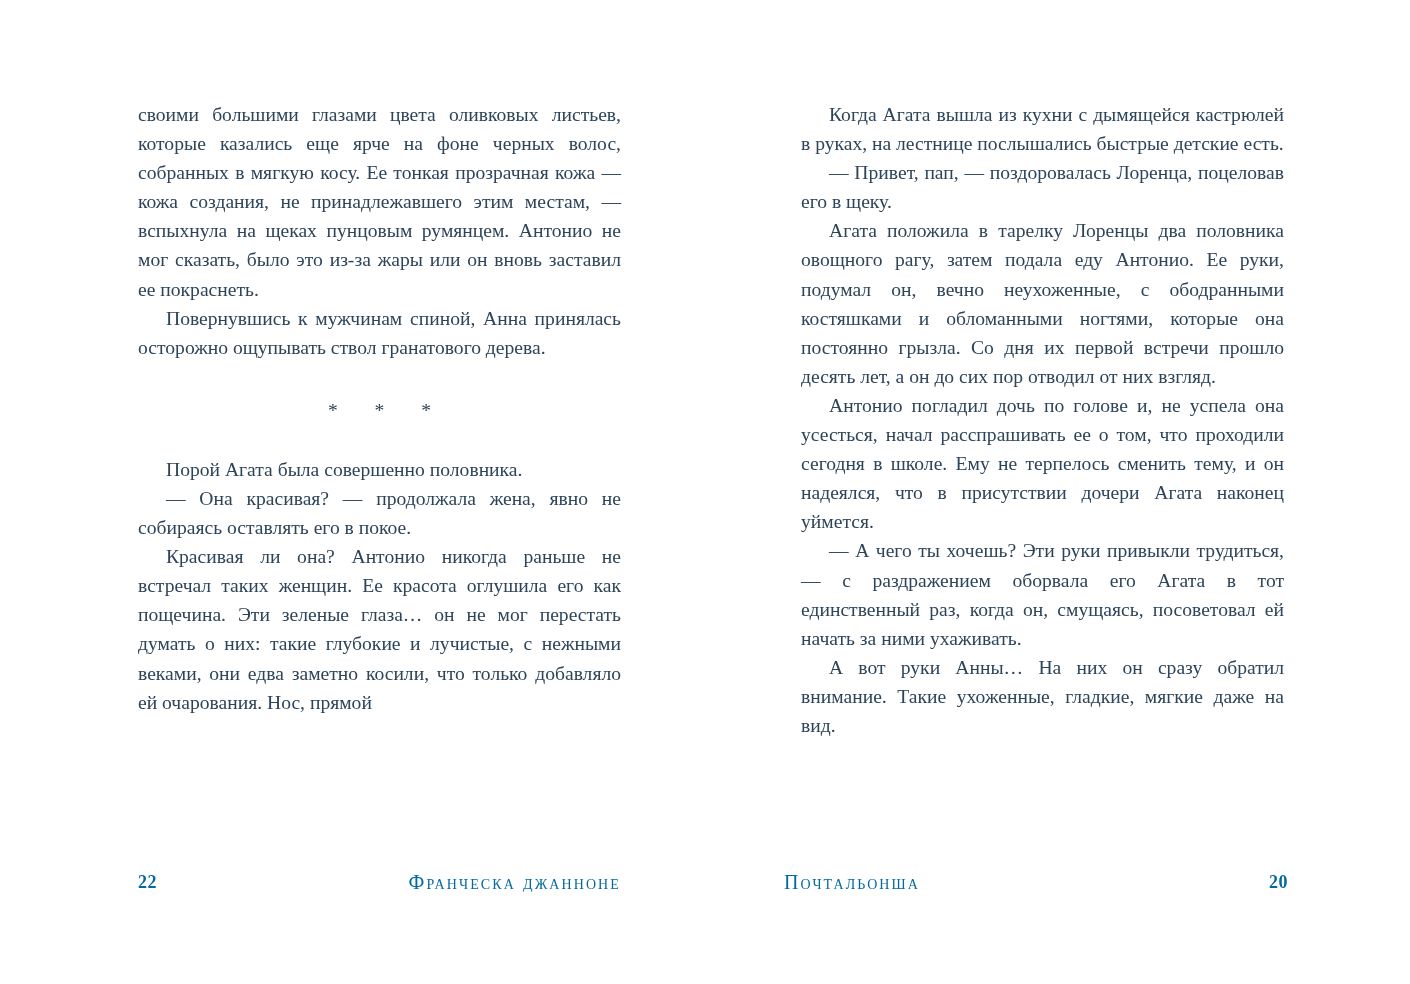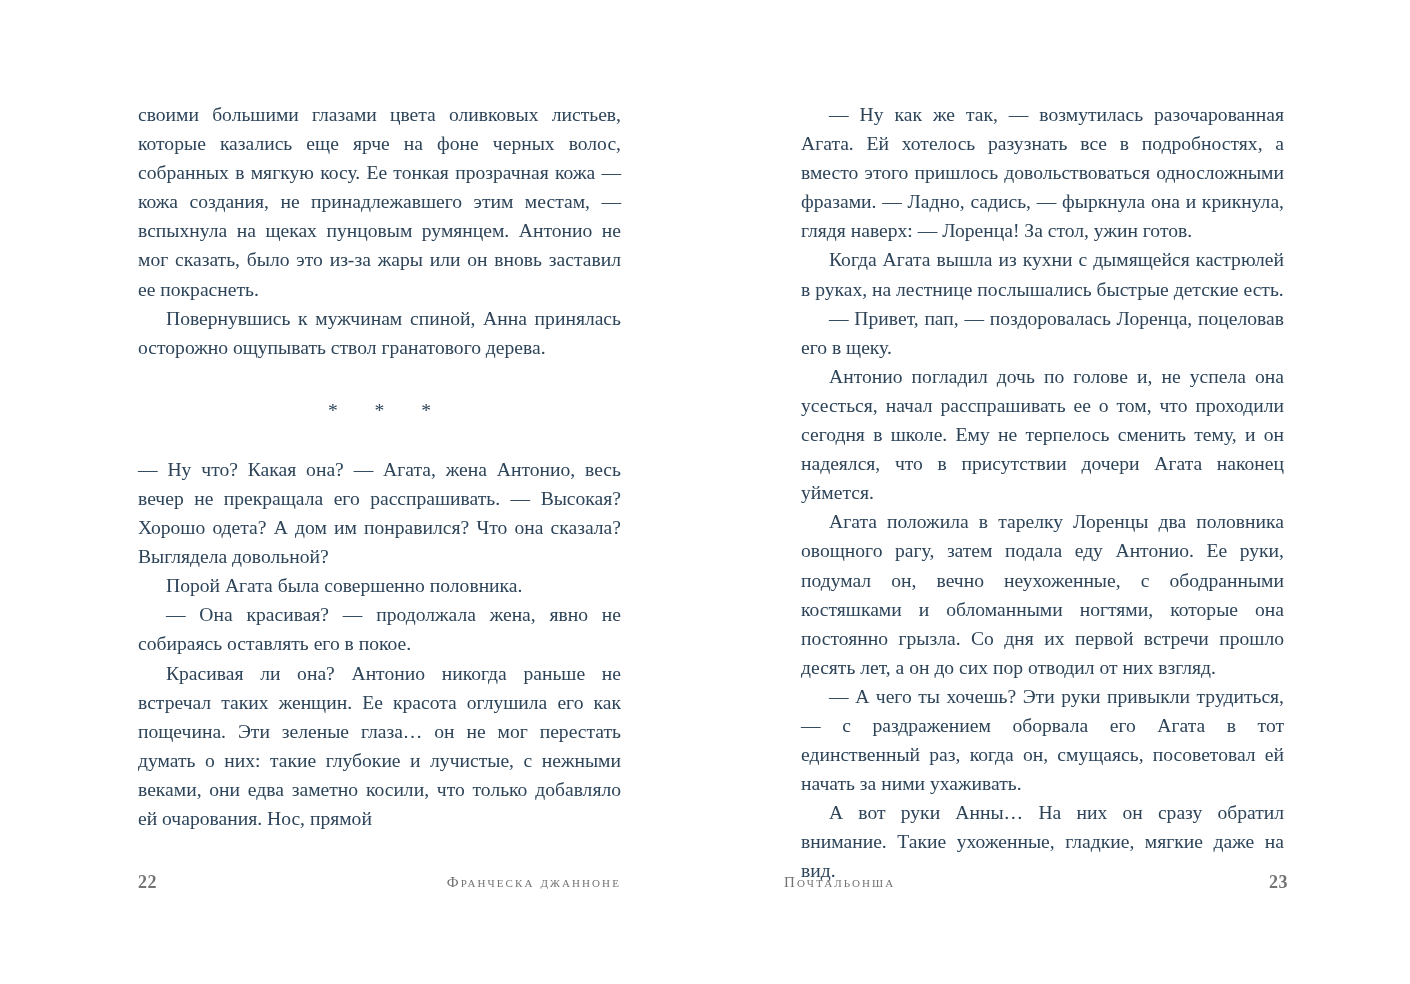--- a/index.html
+++ b/index.html
@@ -79,32 +79,32 @@
 
   .footer {
     position: absolute;
     left: 0;
     right: 0;
     bottom: 0;
     height: 24px;
     display: flex;
     align-items: center;
     justify-content: space-between;
-    color: #737373;
+    color: #0369a1;
   }
   .page-left  .footer { bottom: 90px; }
   .page-right .footer { bottom: 90px; }
 
   .folio {
     font-size: 18px;
     font-weight: bold;
     letter-spacing: 0.5px;
   }
   .runhead {
-    font-size: 15px;
+    font-size: 20px;
     letter-spacing: 2.1px;
     font-variant: small-caps;
     text-transform: lowercase;
   }
   .runhead::first-letter { text-transform: uppercase; }
 </style>
 </head>
 <body>
 
 <div class="spread">
@@ -113,21 +113,20 @@
     <div class="page-inner">
       <div class="textblock">
 
         <p class="noindent">своими большими глазами цвета оливковых листьев, которые казались еще ярче на фоне черных волос, собранных в мягкую косу. Ее тонкая прозрачная кожа — кожа создания, не принадлежавшего этим местам, — вспыхнула на щеках пунцовым румянцем. Антонио не мог сказать, было это из-за жары или он вновь заставил ее покраснеть.</p>
 
         <p>Повернувшись к мужчинам спиной, Анна принялась осторожно ощупывать ствол гранатового дерева.</p>
 
 
         <div class="sep">*  *  *</div>
 
-        <p class="flush">— Ну что? Какая она? — Агата, жена Антонио, весь вечер не прекращала его расспрашивать. — Высокая? Хорошо одета? А дом им понравился? Что она сказала? Выглядела довольной?</p>
 
 
 
         <p>Порой Агата была совершенно половника.</p>
 
         <p>— Она красивая? — продолжала жена, явно не собираясь оставлять его в покое.</p>
 
         <p>Красивая ли она? Антонио никогда раньше не встречал таких женщин. Ее красота оглушила его как пощечина. Эти зеленые глаза… он не мог перестать думать о них: такие глубокие и лучистые, с нежными веками, они едва заметно косили, что только добавляло ей очарования. Нос, прямой</p>
 
       </div>
@@ -139,36 +138,35 @@
     </div>
   </div>
 
   <div class="gutter"></div>
 
   <div class="page page-right">
     <div class="page-inner" style="left:96px;">
       <div class="textblock">
 
 
-        <p>— Ну как же так, — возмутилась разочарованная Агата. Ей хотелось разузнать все в подробностях, а вместо этого пришлось довольствоваться односложными фразами. — Ладно, садись, — фыркнула она и крикнула, глядя наверх: — Лоренца! За стол, ужин готов.</p>
 
         <p>Когда Агата вышла из кухни с дымящейся кастрюлей в руках, на лестнице послышались быстрые детские есть.</p>
 
         <p>— Привет, пап, — поздоровалась Лоренца, поцеловав его в щеку.</p>
 
+        <p>Агата положила в тарелку Лоренцы два половника овощного рагу, затем подала еду Антонио. Ее руки, подумал он, вечно неухоженные, с ободранными костяшками и обломанными ногтями, которые она постоянно грызла. Со дня их первой встречи прошло десять лет, а он до сих пор отводил от них взгляд.</p>
+
         <p>Антонио погладил дочь по голове и, не успела она усесться, начал расспрашивать ее о том, что проходили сегодня в школе. Ему не терпелось сменить тему, и он надеялся, что в присутствии дочери Агата наконец уймется.</p>
-
-        <p>Агата положила в тарелку Лоренцы два половника овощного рагу, затем подала еду Антонио. Ее руки, подумал он, вечно неухоженные, с ободранными костяшками и обломанными ногтями, которые она постоянно грызла. Со дня их первой встречи прошло десять лет, а он до сих пор отводил от них взгляд.</p>
 
         <p>— А чего ты хочешь? Эти руки привыкли трудиться, — с раздражением оборвала его Агата в тот единственный раз, когда он, смущаясь, посоветовал ей начать за ними ухаживать.</p>
 
         <p>А вот руки Анны… На них он сразу обратил внимание. Такие ухоженные, гладкие, мягкие даже на вид.</p>
 
       </div>
     </div>
 
     <div class="footer" style="left:79px; right:122px;">
       <span class="runhead">Почтальонша</span>
-      <span class="folio">23</span>
+      <span class="folio">20</span>
     </div>
   </div>
 
 </div>
 
 </body></html>

